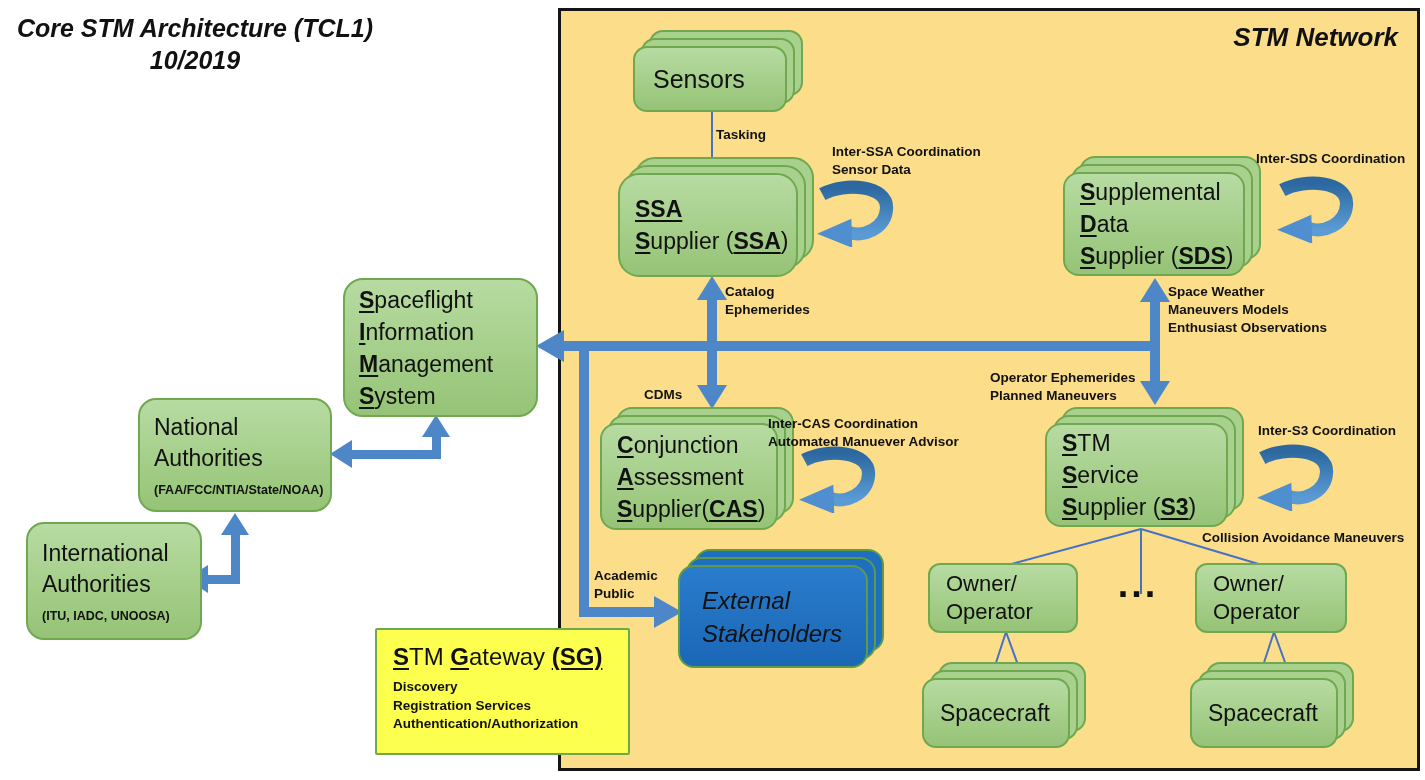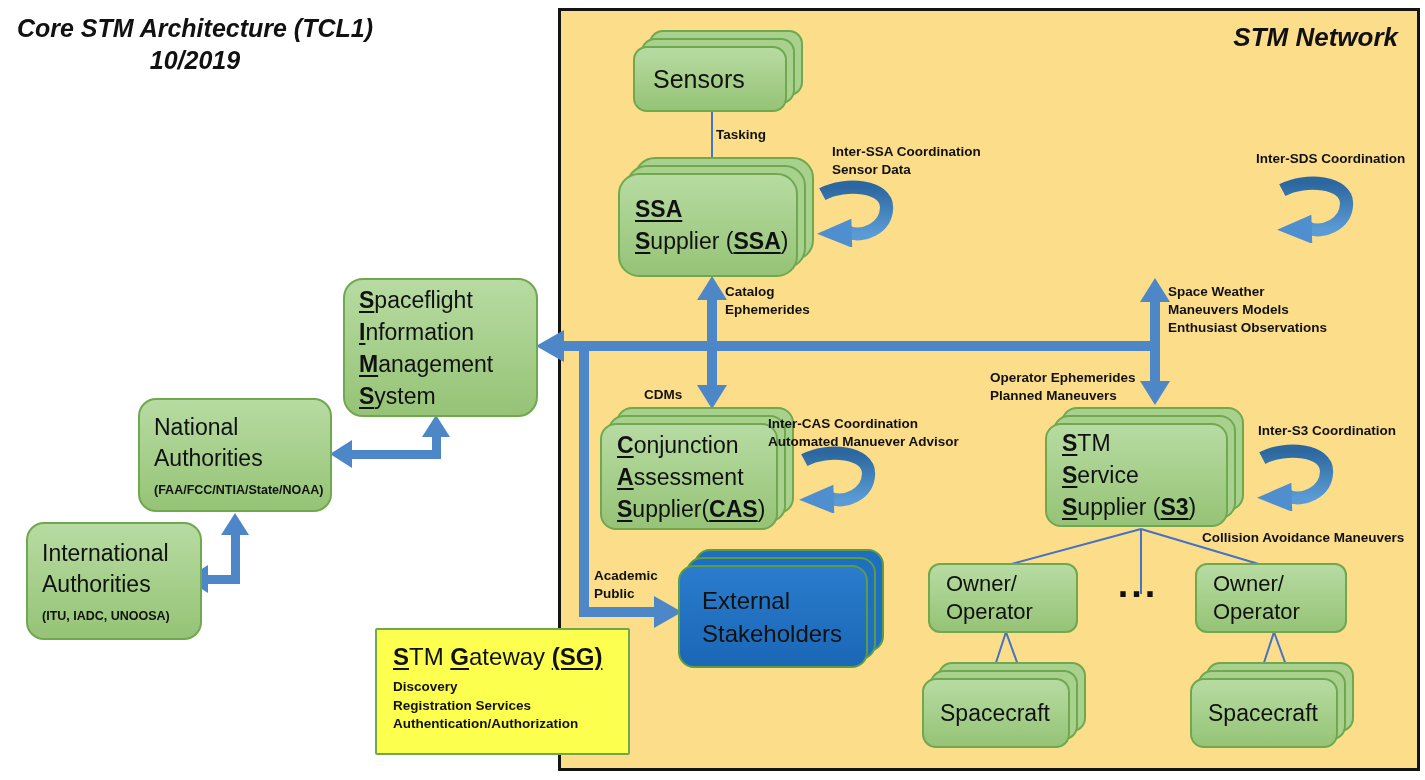--- a/index.html
+++ b/index.html
@@ -22,21 +22,21 @@
   .stack{position:absolute;z-index:2;}
   .stack .layer{position:absolute;width:100%;height:100%;border:2px solid var(--green_border);
                 border-radius:inherit;background:var(--green_fill);box-sizing:border-box;}
   .stack .l3{left:16px;top:-16px;}
   .stack .l2{left:8px;top:-8px;}
   .stack .face{position:absolute;inset:0;border:2px solid var(--green_border);border-radius:inherit;
                background:linear-gradient(180deg,#b7dba2 0%,#a3cd87 60%,#96c377 100%);
                box-sizing:border-box;display:flex;flex-direction:column;justify-content:center;
                font-size:23px;line-height:32px;}
   .stack.blue .layer{background:var(--ext_fill);border-color:#5d9c44;}
-  .stack.blue .face{background:linear-gradient(180deg,#2b7ccd,#1a67b6);border-color:#5d9c44;}
+  .stack.blue .face{background:linear-gradient(180deg,#2b7ccd,#1a67b6);border-color:#5d9c44;font-style:italic;}
   
   .box{position:absolute;border:2px solid var(--green_border);box-sizing:border-box;
        background:linear-gradient(180deg,#b7dba2 0%,#a3cd87 60%,#96c377 100%);
        display:flex;flex-direction:column;justify-content:center;z-index:2;
        font-size:23px;line-height:32px;}
   .yellow{background:var(--gateway_fill);justify-content:flex-start;}
   .u{font-weight:700;text-decoration:underline;text-decoration-thickness:2px;text-underline-offset:3px;}
   .sub{font-size:12.5px;font-weight:700;margin-top:9px;line-height:15px;}
   
   .lbl{position:absolute;font-size:13.5px;font-weight:700;line-height:18px;z-index:3;white-space:nowrap;}
@@ -138,20 +138,29 @@
 
   <div class="stack" style="left:618px;top:173px;width:180px;height:104px;border-radius:21px;">
     <i class="layer l3"></i>
       <i class="layer l2"></i>
     <div class="face" style="padding-left:15px;">
         <div><span class="u">SSA</span></div>
         <div><span class="u">S</span><span>upplier (</span><span class="u">SSA</span><span>)</span></div>
       </div>
   </div>
 
+  <div class="stack" style="left:1063px;top:172px;width:182px;height:104px;border-radius:16px;">
+    <i class="layer l3"></i>
+      <i class="layer l2"></i>
+    <div class="face" style="padding-left:15px;">
+        <div><span class="u">S</span><span>upplemental</span></div>
+        <div><span class="u">D</span><span>ata</span></div>
+        <div><span class="u">S</span><span>upplier (</span><span class="u">SDS</span><span>)</span></div>
+      </div>
+  </div>
 
   <div class="stack" style="left:600px;top:423px;width:178px;height:107px;border-radius:16px;">
     <i class="layer l3"></i>
       <i class="layer l2"></i>
     <div class="face" style="padding-left:15px;">
         <div><span class="u">C</span><span>onjunction</span></div>
         <div><span class="u">A</span><span>ssessment</span></div>
         <div><span class="u">S</span><span>upplier(</span><span class="u">CAS</span><span>)</span></div>
       </div>
   </div>

